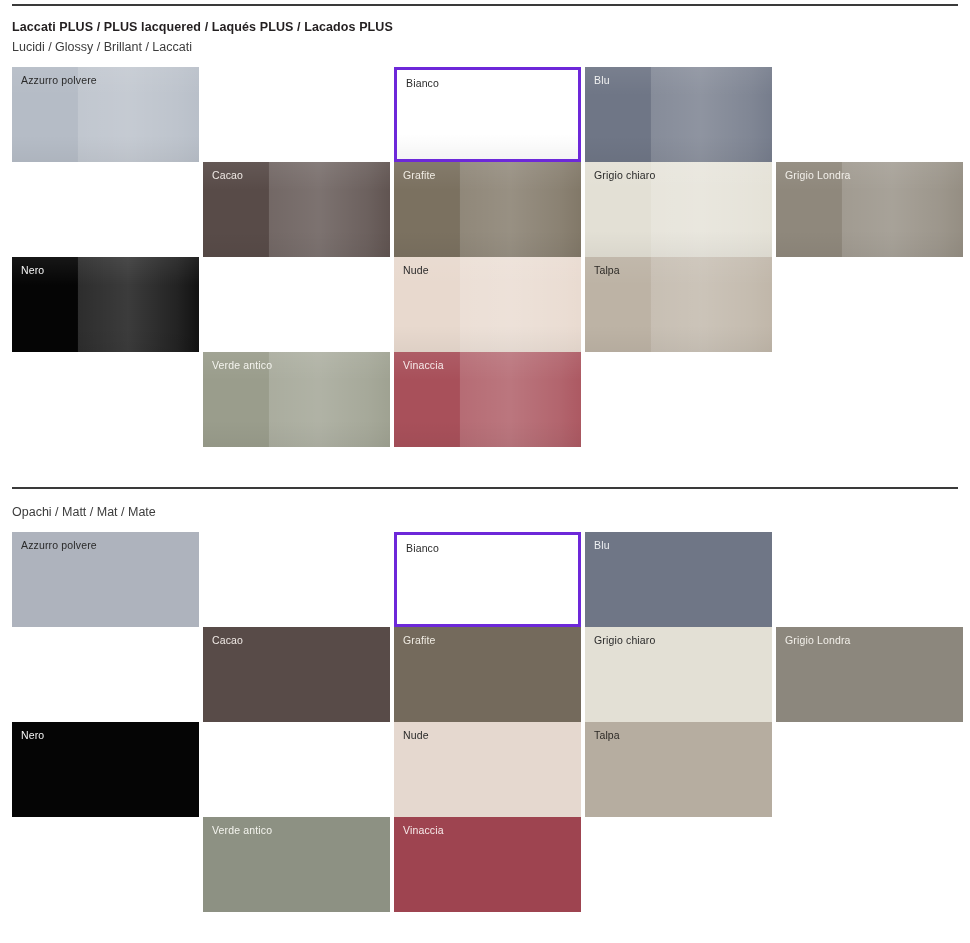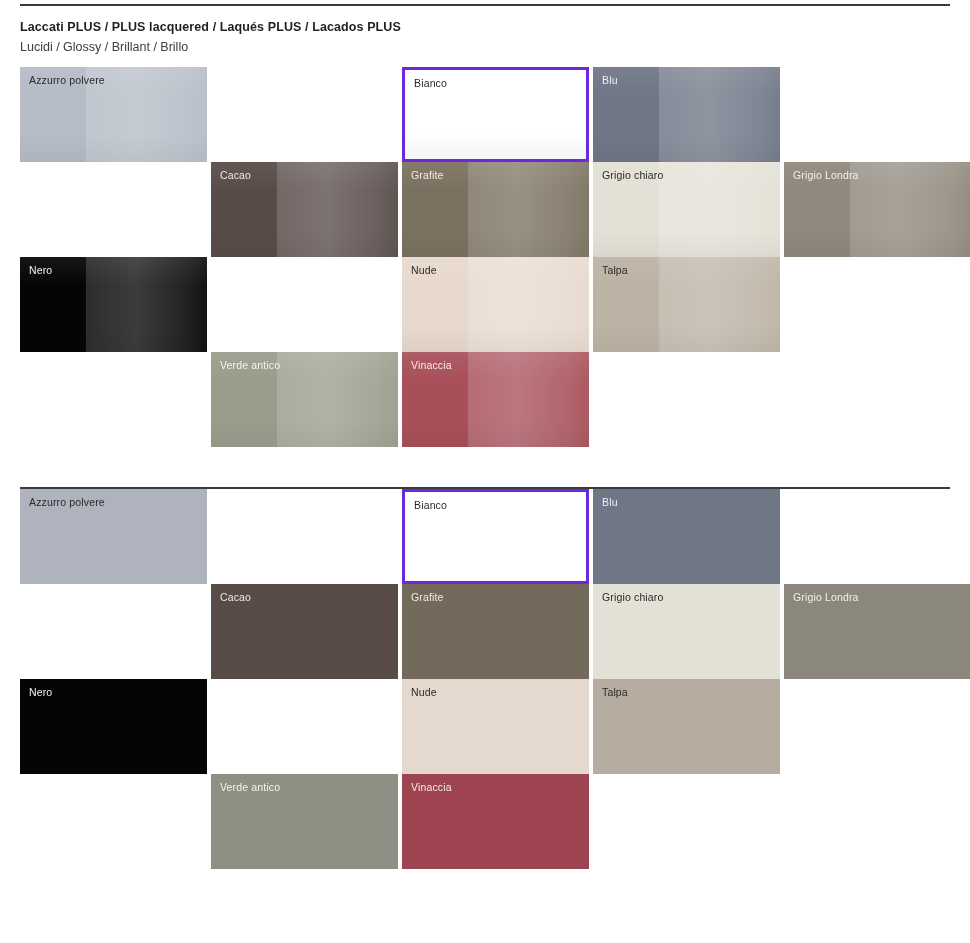--- a/index.html
+++ b/index.html
@@ -10,21 +10,21 @@
   body {
     width: 970px;
     height: 943px;
     font-family: "Liberation Sans", sans-serif;
     color: #231f20;
     overflow: hidden;
   }
   .page {
     width: 970px;
     box-sizing: border-box;
-    padding: 0 20px;
+    padding: 0 12px;
   }
   .rule {
     height: 0;
     border-top: 2px solid #3a3a3a;
     margin: 4px 0 0 0;
   }
   .section-head {
     padding: 12px 0 10px 0;
   }
   .title-main {
@@ -100,21 +100,21 @@
   .bottom-pad { height: 6px; }
 </style>
 </head>
 <body>
 
 <div class="page">
   <div class="rule"></div>
   <div id="sections-root">
       <div class="section-head">
         <div class="title-main">Laccati PLUS / PLUS lacquered / Laqués PLUS / Lacados PLUS</div>
-        <div class="title-sub">Lucidi / Glossy / Brillant / Brillo</div>
+        <div class="title-sub">Lucidi / Glossy / Brillant / Laccati</div>
       </div>
       <div class="grid">
         <div class="cell">
           <div class="swatch gloss" style="background: rgb(181, 188, 198);">
             <div class="sheen"></div>
             <div class="sheen-v"></div>
             <div class="sw-label" style="color: rgb(42, 42, 42);">Azzurro polvere</div>
           </div>
         </div>
         <div class="cell"></div>
@@ -198,20 +198,23 @@
             <div class="sheen"></div>
             <div class="sheen-v"></div>
             <div class="sw-label" style="color: rgb(247, 234, 234);">Vinaccia</div>
           </div>
         </div>
         <div class="cell"></div>
         <div class="cell"></div>
       </div>
       <div class="gap-sections"></div>
       <div class="rule"></div>
+      <div class="section-head">
+        <div class="title-sub">Opachi / Matt / Mat / Mate</div>
+      </div>
       <div class="grid">
         <div class="cell">
           <div class="swatch" style="background: rgb(174, 179, 189);">
             <div class="sw-label" style="color: rgb(42, 42, 42);">Azzurro polvere</div>
           </div>
         </div>
         <div class="cell"></div>
         <div class="cell">
           <div class="swatch bordered" style="background: rgb(255, 255, 255);">
             <div class="sw-label" style="color: rgb(42, 42, 42);">Bianco</div>

